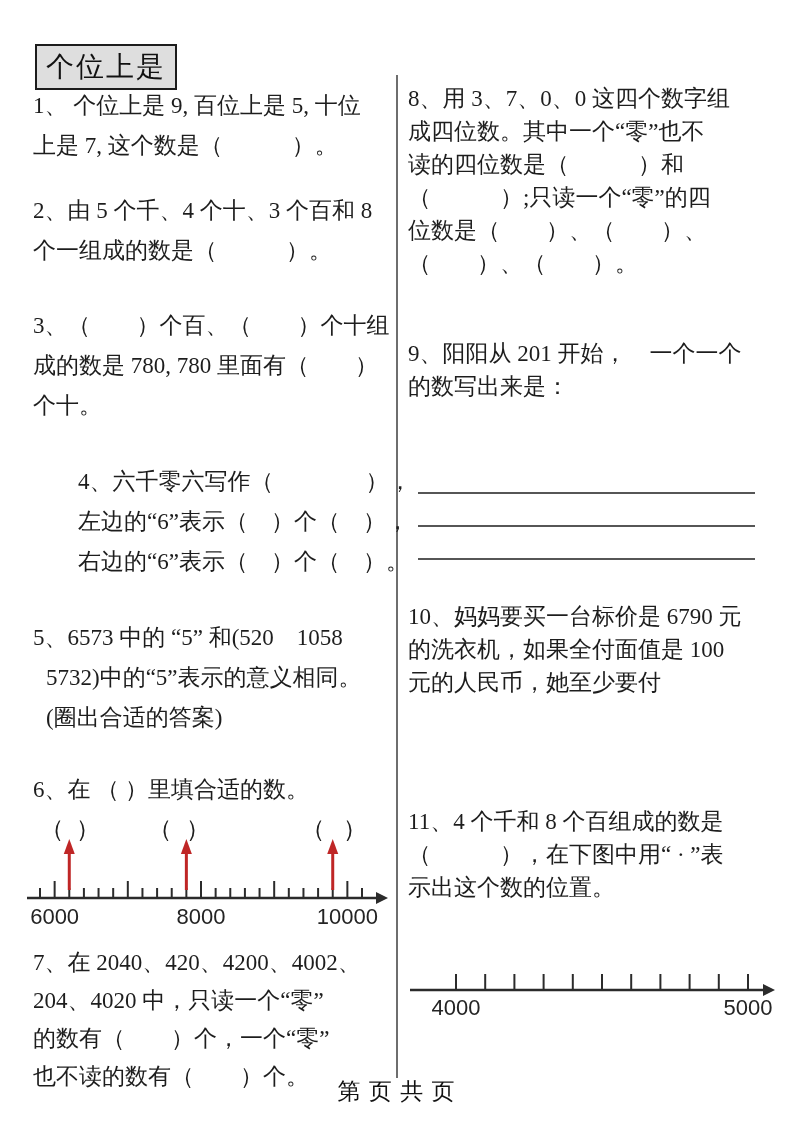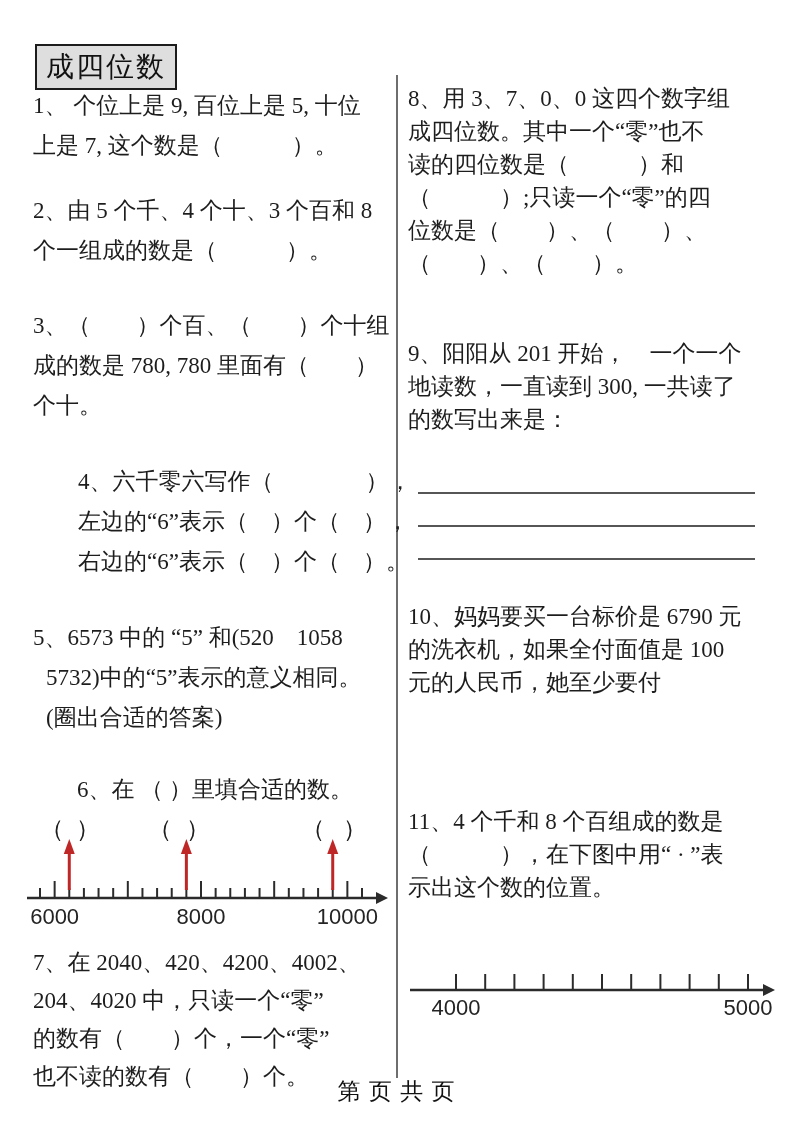--- a/index.html
+++ b/index.html
@@ -34,21 +34,21 @@
   .nl-label{font-family:"Liberation Sans","DejaVu Sans",sans-serif;font-size:22px;fill:#242424;}
   .footer{
     position:absolute;left:0;right:0;top:1076px;text-align:center;
     font-family:"Liberation Sans","DejaVu Sans",sans-serif;
     font-size:23px;color:#111;letter-spacing:1px;
   }
 </style>
 </head>
 <body>
 
-<div class="title-box">成四位数</div>
+<div class="title-box">个位上是</div>
 
 <div class="divider"></div>
 
 <div class="q col-left" style="left:33px;top:86px;width:360px;">
   <div class="ln">1、 个位上是 9, 百位上是 5, 十位</div>
   <div class="ln">上是 7, 这个数是（　　　）。</div>
 </div>
 
 <div class="q col-left" style="left:33px;top:191px;width:360px;">
   <div class="ln">2、由 5 个千、4 个十、3 个百和 8</div>
@@ -66,21 +66,21 @@
   <div class="ln">左边的“6”表示（　）个（　），</div>
   <div class="ln">右边的“6”表示（　）个（　）。</div>
 </div>
 
 <div class="q col-left" style="left:33px;top:618px;width:360px;">
   <div class="ln">5、6573 中的 “5” 和(520　1058</div>
   <div class="ln indent">5732)中的“5”表示的意义相同。</div>
   <div class="ln indent">(圈出合适的答案)</div>
 </div>
 
-<div class="q col-left" style="left:33px;top:770px;width:360px;margin-left:44px;">
+<div class="q col-left" style="left:33px;top:770px;width:360px;">
   <div class="ln">6、在 （ ）里填合适的数。</div>
 </div>
 
 <div>
   <span class="paren-pair" style="left:40px;top:811px;width:60px;">
     <span>（</span>
     <span>）</span>
   </span>
   <span class="paren-pair" style="left:148px;top:811px;width:62px;">
     <span>（</span>
@@ -146,21 +146,20 @@
   <div class="ln">8、用 3、7、0、0 这四个数字组</div>
   <div class="ln">成四位数。其中一个“零”也不</div>
   <div class="ln">读的四位数是（　　　）和</div>
   <div class="ln">（　　　）;只读一个“零”的四</div>
   <div class="ln">位数是（　　）、（　　）、</div>
   <div class="ln">（　　）、（　　）。</div>
 </div>
 
 <div class="q col-right" style="left:408px;top:337px;width:375px;">
   <div class="ln">9、阳阳从 201 开始，　一个一个</div>
-  <div class="ln">地读数，一直读到 300, 一共读了</div>
   <div class="ln">的数写出来是：</div>
 </div>
 
 <div class="blank-line" style="top:492px;"></div>
 <div class="blank-line" style="top:525px;"></div>
 <div class="blank-line" style="top:558px;"></div>
 
 <div class="q col-right" style="left:408px;top:600px;width:375px;">
   <div class="ln">10、妈妈要买一台标价是 6790 元</div>
   <div class="ln">的洗衣机，如果全付面值是 100</div>

